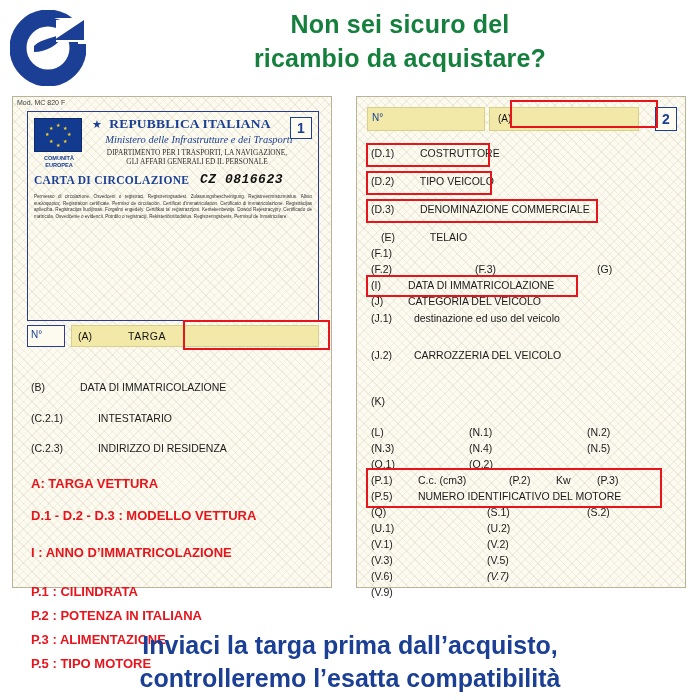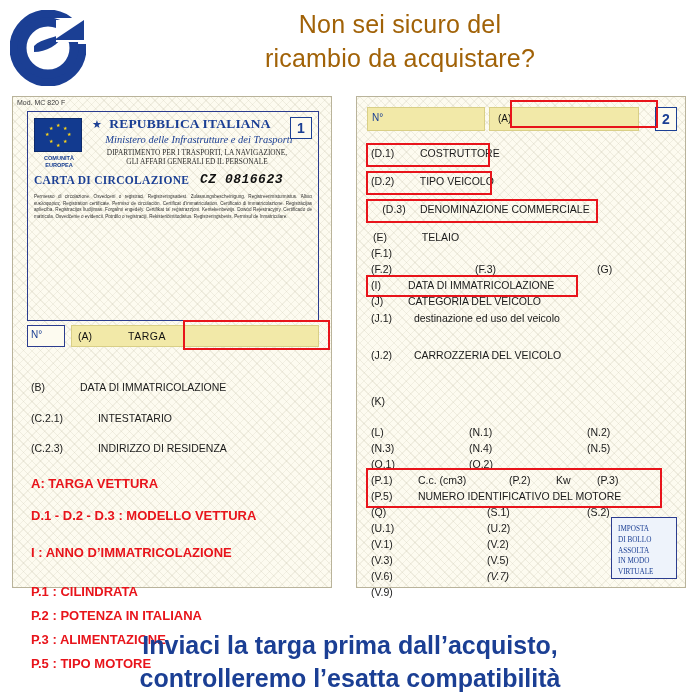--- a/index.html
+++ b/index.html
@@ -16,22 +16,22 @@
   .header {
     position:absolute; left:0; top:0; width:700px; height:98px;
   }
   .logo {
     position:absolute; left:10px; top:10px; width:76px; height:76px;
   }
   .logo svg { display:block; }
   .header-title {
     position:absolute; left:120px; top:8px; width:560px;
     text-align:center;
-    color:#a16207;
-    font-size:25px; font-weight:normal; line-height:1.35;
+    color:#15803d;
+    font-size:25px; font-weight:bold; line-height:1.35;
     letter-spacing:0.2px;
   }
 
   
   .footer {
     position:absolute; left:0; bottom:4px; width:700px;
     text-align:center;
     color:#1b3f94;
     font-size:25px; font-weight:bold; line-height:1.35;
   }
@@ -285,25 +285,25 @@
     <span class="tag" style="min-width:46px;">(D.1)</span>
     <span>COSTRUTTORE</span>
   </div>
 
   <div class="fld" style="left:14px; top:78px;">
     <span class="tag" style="min-width:46px;">(D.2)</span>
     <span>TIPO VEICOLO</span>
   </div>
 
   <div class="fld" style="left:14px; top:106px;">
-    <span class="tag" style="min-width:46px;text-align:center;">(D.3)</span>
+    <span class="tag" style="min-width:46px;">(D.3)</span>
     <span>DENOMINAZIONE COMMERCIALE</span>
   </div>
 
-  <div class="fld" style="left:16px; top:134px;">
+  <div class="fld" style="left:24px; top:134px;">
     <span class="tag" style="min-width:46px;">(E)</span>
     <span>TELAIO</span>
   </div>
 
   <div class="fld" style="left:14px; top:150px;">(F.1)</div>
 
   <div class="fld" style="left:14px; top:166px;">(F.2)</div>
   <div class="fld" style="left:118px; top:166px;">(F.3)</div>
   <div class="fld" style="left:240px; top:166px;">(G)</div>
 
@@ -366,25 +366,20 @@
   <div class="fld" style="left:130px; top:441px;">(V.2)</div>
 
   <div class="fld" style="left:14px; top:457px;">(V.3)</div>
   <div class="fld" style="left:130px; top:457px;">(V.5)</div>
 
   <div class="fld" style="left:14px; top:473px;">(V.6)</div>
   <div class="fld" style="left:130px; top:473px;font-style:italic;">(V.7)</div>
 
   <div class="fld" style="left:14px; top:489px;">(V.9)</div>
 
-  <div class="stamp" style="white-space:pre-line;">IMPOSTA
-DI BOLLO
-ASSOLTA
-IN MODO
-VIRTUALE</div>
 </div>
 
 <div class="redbox" style="left:510px; top:100px; width:148px; height:28px;"></div>
 <div class="redbox" style="left:366px; top:143px; width:124px; height:24px;"></div>
 <div class="redbox" style="left:366px; top:171px; width:126px; height:24px;"></div>
 <div class="redbox" style="left:366px; top:199px; width:232px; height:24px;"></div>
 <div class="redbox" style="left:366px; top:275px; width:212px; height:22px;"></div>
 <div class="redbox" style="left:366px; top:468px; width:296px; height:40px;"></div>
 
 <div class="footer">

